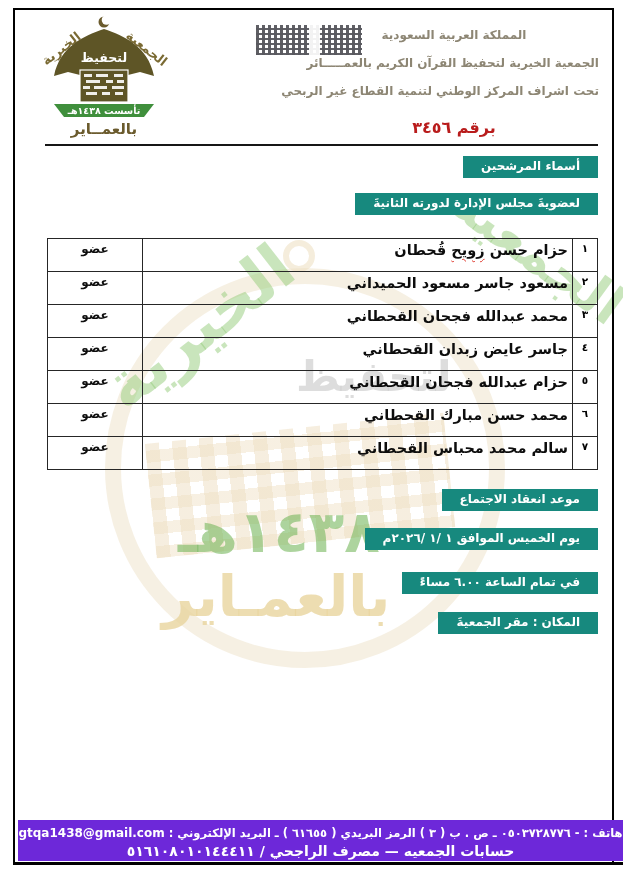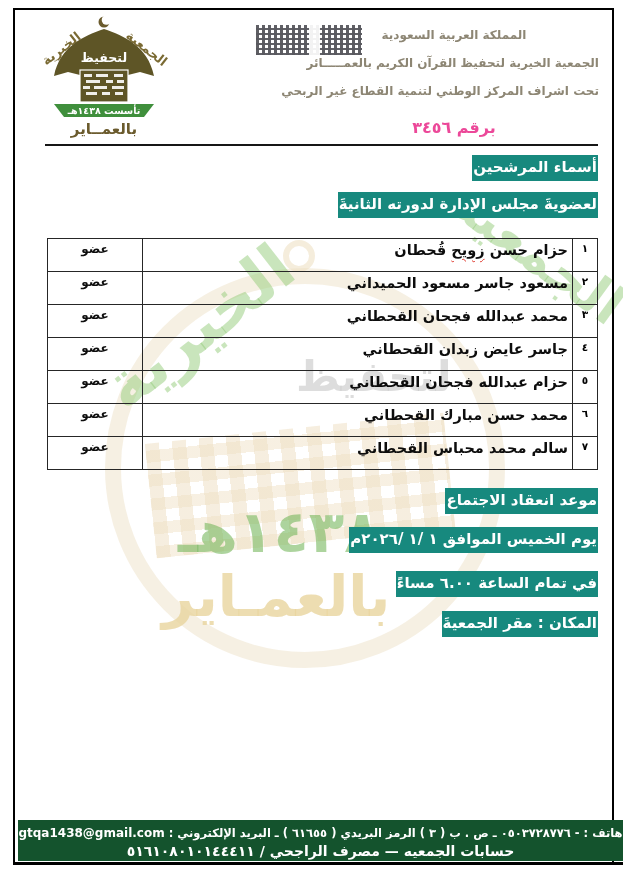--- a/index.html
+++ b/index.html
@@ -10,35 +10,35 @@
   .page-border{
     position:absolute;left:13px;top:8px;width:601px;height:856px;
     border:2px solid #000;box-sizing:border-box;z-index:2;pointer-events:none;
   }
   
   .header-text{
     position:absolute;top:28px;right:24px;width:290px;direction:rtl;text-align:center;
     color:#8d8674;font-weight:bold;font-size:12px;z-index:3;
   }
   .header-text p{margin:0 0 14px;white-space:nowrap;}
-  .header-text .reg{font-size:16px;color:#ec4899;margin-top:20px;}
+  .header-text .reg{font-size:16px;color:#b91c1c;margin-top:20px;}
   .bismillah{
     position:absolute;left:256px;top:25px;width:106px;height:30px;z-index:3;
     background-image:
       linear-gradient(90deg, transparent 0 50%, rgba(255,255,255,.92) 50% 60%, transparent 60% 100%),
       repeating-linear-gradient(0deg, rgba(88,88,94,.95) 0 2px, transparent 2px 5px),
       repeating-linear-gradient(90deg, rgba(78,78,84,.9) 0 3px, transparent 3px 6px);
   }
   .logo{position:absolute;left:28px;top:12px;z-index:3;}
   .header-divider{position:absolute;left:45px;top:144px;width:553px;height:0;border-top:2px solid #161616;z-index:3;}
   
   .hl-line{position:absolute;right:25px;direction:rtl;text-align:right;z-index:4;}
   .hl{
     display:inline-block;background:#17897e;color:#fff;font-weight:bold;
-    font-size:15px;padding:3px 1px 5px;line-height:1.2;
+    font-size:12px;padding:3px 18px 5px;line-height:1.2;
   }
   
   .candidates{
     position:absolute;top:238px;left:47px;width:551px;border-collapse:collapse;
     direction:rtl;z-index:4;background:transparent;table-layout:fixed;
   }
   .candidates td{border:1.5px solid #262626;vertical-align:top;padding:3px 4px;height:26px;background:transparent;}
   .col-num{width:16px;font-size:10.5px;font-weight:bold;text-align:center;padding-top:4px;}
   .col-name{font-weight:bold;font-size:14.5px;text-align:right;padding-right:8px;color:#0d0d0d;}
   .col-role{width:86px;font-weight:bold;font-size:12px;text-align:center;padding-right:12px;color:#0d0d0d;}
@@ -57,21 +57,21 @@
   .wm-green-right{left:438px;top:222px;font-size:54px;color:rgba(148,204,122,.5);transform:rotate(36deg);}
   .wm-gray{left:296px;top:352px;font-size:42px;color:rgba(198,198,198,.6);}
   .wm-kufic{position:absolute;left:150px;top:428px;width:300px;height:115px;transform:rotate(-6deg);opacity:.55;
     background-image:
       repeating-linear-gradient(90deg, rgba(226,200,150,.55) 0 14px, transparent 14px 27px),
       repeating-linear-gradient(0deg, rgba(226,200,150,.5) 0 12px, transparent 12px 24px);}
   .wm-year{left:178px;top:498px;font-size:58px;color:rgba(118,184,94,.6);}
   .wm-bottom{left:162px;top:564px;font-size:56px;color:rgba(233,212,158,.8);letter-spacing:4px;}
   
   .footer-band{
-    position:absolute;left:18px;top:820px;width:605px;height:41px;background:#14532d;
+    position:absolute;left:18px;top:820px;width:605px;height:41px;background:#6d28d9;
     color:#fff;direction:rtl;text-align:center;z-index:5;
   }
   .footer-band .l1{margin:6px 0 0;font-size:11.5px;font-weight:bold;}
   .footer-band .l2{margin:3px 0 0;font-size:14px;font-weight:bold;}
   .footer-email{font-weight:bold;direction:ltr;unicode-bidi:embed;font-size:12px;}
   .bottom-rule{position:absolute;left:13px;top:862px;width:610px;height:3px;background:#000;z-index:6;}
 </style>
 </head>
 <body>
 

